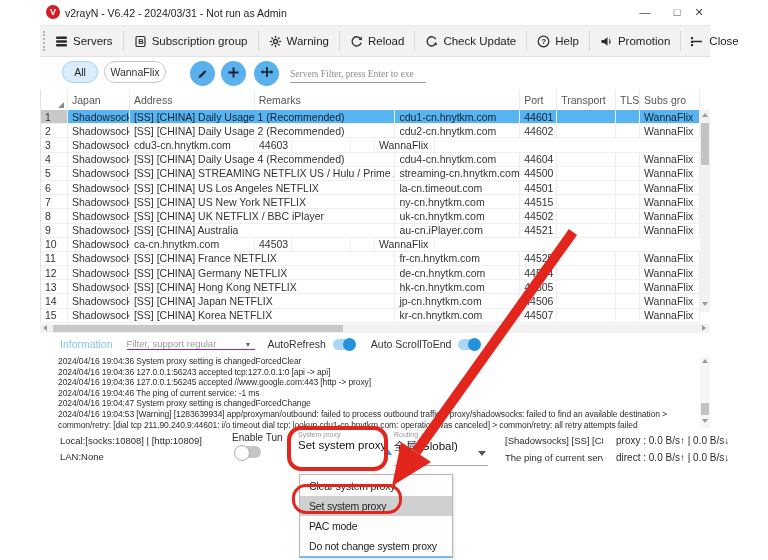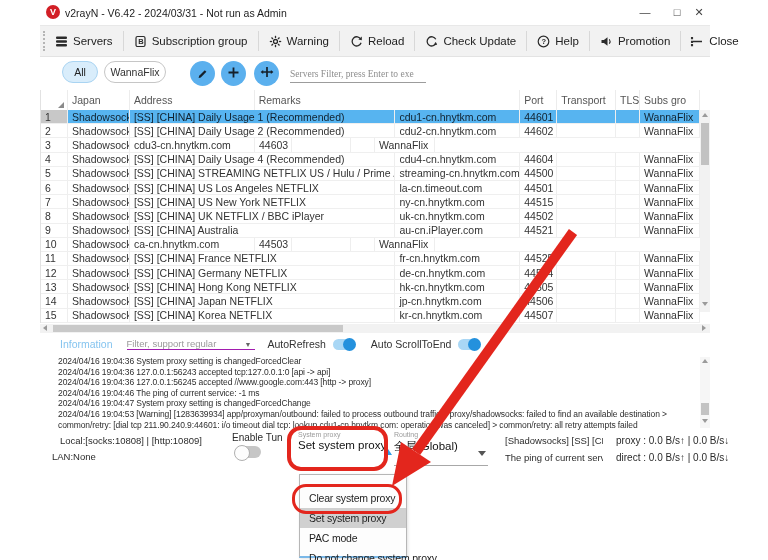--- a/index.html
+++ b/index.html
@@ -83,21 +83,21 @@
   .toggle.off::after { content:""; position:absolute; left:-1px; top:-1px; width:14px; height:14px;
                        border-radius:50%; background:#fdfdfd; border:1px solid #b0b0b0; }
   .t-label { color:#333; margin-left:16px; margin-right:7px; }
   .logarea { position:absolute; left:40px; top:356px; width:658px; height:74px; overflow:hidden; }
   .logline { font-size:8.5px; letter-spacing:-0.1px; line-height:10.6px; color:#2e2e2e;
              white-space:nowrap; padding-left:18px; }
 
   
   .statusbar { position:absolute; left:40px; top:430px; width:728px; height:40px; background:#fff; }
   .st-local { position:absolute; left:20px; top:5px; font-size:9.5px; color:#2b2b2b; }
-  .st-lan   { position:absolute; left:12px; top:21px; font-size:9.5px; color:#2b2b2b;text-align:center; }
+  .st-lan   { position:absolute; left:20px; top:21px; font-size:9.5px; color:#2b2b2b;text-align:center; }
   .tun-label { position:absolute; left:192px; top:2px; font-size:10px; color:#2b2b2b; }
   .tun-toggle { position:absolute; left:195px; top:16px; }
   .combo { position:absolute; top:1px; }
   .combo .c-label { font-size:7px; color:#9a9a9a; }
   .combo .c-value { font-size:11.5px; color:#111; margin-top:1px; white-space:nowrap; }
   .combo-sys { left:258px; width:96px; }
   .combo-route { left:354px; width:94px; border-bottom:1px solid #a8a8a8; height:35px; }
   .c-arrow-up { position:absolute; right:2px; top:18px; width:0; height:0;
                 border-left:4px solid transparent; border-right:4px solid transparent;
                 border-bottom:6px solid #2e9be6; }
@@ -105,22 +105,22 @@
                 border-left:4px solid transparent; border-right:4px solid transparent;
                 border-top:5px solid #555; }
   .st-server { position:absolute; left:465px; top:5px; font-size:9.5px; color:#2b2b2b; width:98px;
                overflow:hidden; white-space:nowrap; }
   .st-ping { position:absolute; left:465px; top:22px; font-size:9.5px; color:#2b2b2b; width:98px;
              overflow:hidden; white-space:nowrap; }
   .st-proxy { position:absolute; left:576px; top:5px; font-size:10px; color:#2b2b2b; white-space:nowrap; }
   .st-direct { position:absolute; left:576px; top:22px; font-size:10px; color:#2b2b2b; white-space:nowrap; }
 
   
-  .ctxmenu { position:absolute; left:299px; top:474px; width:108px; height:84px; background:#fdfdfd;
-             border:1px solid #b6b6b6; border-bottom:2px solid #7ab8e8; z-index:20; padding-top:13px;
+  .ctxmenu { position:absolute; left:299px; top:474px; width:154px; height:84px; background:#fdfdfd;
+             border:1px solid #b6b6b6; border-bottom:2px solid #7ab8e8; z-index:20; padding-top:1px;
              box-shadow:1px 1px 3px rgba(0,0,0,0.12); }
   .ctxitem { height:20px; line-height:20px; padding-left:9px; font-size:10.5px; letter-spacing:-0.2px;
              color:#1e1e1e; white-space:nowrap; cursor:default; }
   .ctxitem.hl { background:#d0d0d0; }
 
   
   .ann-rect1 { position:absolute; left:287px; top:426px; width:101px; height:45px;
                border:4px solid #e3261d; border-radius:14px; z-index:50; pointer-events:none; }
   .ann-rect2 { position:absolute; left:292px; top:484px; width:110px; height:30px;
                border:3px solid #e3261d; border-radius:14px; z-index:50; pointer-events:none; }

